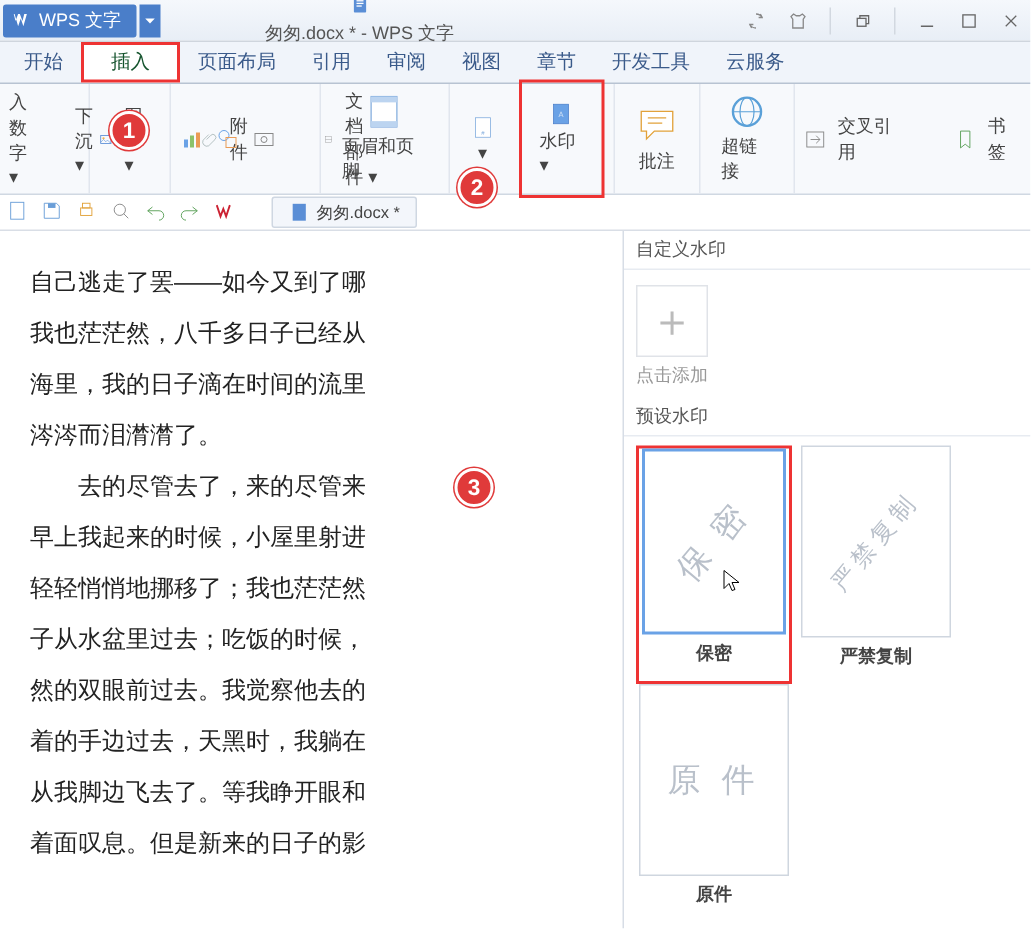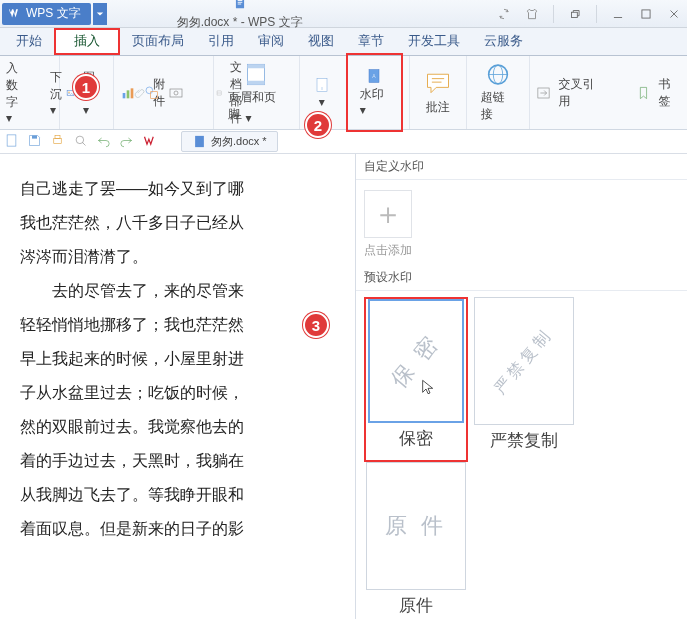--- a/index.html
+++ b/index.html
@@ -36,29 +36,29 @@
   .qat{display:flex;align-items:center;height:24px;background:#fff;border-bottom:1px solid #d9dee6;padding-left:4px;gap:8px;font-size:11px;}
   .qat svg{width:15px;height:15px;}
   .doc-tab{display:flex;align-items:center;gap:4px;background:#f3f6fb;border:1px solid #cfd7e2;padding:2px 10px;border-radius:2px;color:#444;margin-left:16px;}
 
   
   .main{display:flex;height:calc(619px - 28px - 28px - 74px - 24px);}
   .editor{flex:1;padding:18px 12px 0 20px;font-size:16px;line-height:34px;color:#222;overflow:hidden;position:relative;}
   .editor p{margin:0;white-space:nowrap;}
   .editor .indent{text-indent:2em;}
 
-  .panel{width:332px;border-left:1px solid #d7dde6;display:flex;flex-direction:column;background:#fff;}
+  .panel{width:272px;border-left:1px solid #d7dde6;display:flex;flex-direction:column;background:#fff;}
   .panel-section-title{font-size:12px;color:#555;padding:4px 8px;border-bottom:1px solid #e7ebf1;}
   .panel-add{display:flex;flex-direction:column;align-items:flex-start;padding:10px 8px 6px;color:#999;font-size:12px;}
   .plus-box{width:48px;height:48px;border:1px solid #e0e3e8;display:flex;align-items:center;justify-content:center;color:#bbb;font-size:30px;margin-bottom:4px;}
   .preset-grid{display:flex;flex-wrap:wrap;padding:6px 6px 0;gap:0;}
   .preset-cell{width:104px;display:flex;flex-direction:column;align-items:center;margin:0 2px;}
   .preset-thumb{width:100px;height:128px;border:1px solid #cfd6df;display:flex;align-items:center;justify-content:center;color:#b9c0ca;font-size:22px;letter-spacing:4px;position:relative;}
   .preset-thumb .wm{transform:rotate(-50deg);font-family:"KaiTi","STKaiti",serif;}
-  .preset-label{font-size:17px;color:#444;margin-top:4px;margin-bottom:10px;}
+  .preset-label{font-size:12px;color:#444;margin-top:4px;margin-bottom:10px;font-weight:bold;}
   .preset-cell.selected{border:2px solid #e33;padding:0;}
   .preset-cell.selected .preset-thumb{border:2px solid #6aa2e6;width:96px;height:124px;}
   .cursor-arrow{position:absolute;left:50px;top:74px;}
   .cursor-arrow svg{width:16px;height:16px;}
 
   
   .callout{position:absolute;width:26px;height:26px;border-radius:50%;background:#e03a3a;color:#fff;display:flex;align-items:center;justify-content:center;font-weight:bold;font-size:15px;border:2px solid #fff;box-shadow:0 0 0 1px #e03a3a;}
 
   .sep{width:1px;height:18px;background:#d2d8e0;}
 </style>
@@ -288,24 +288,25 @@
         <rect x="5" y="3" width="14" height="18" fill="#5a8ed6"></rect>
       </svg>
     <span>匆匆.docx *</span>
   </div>
 </div>
 
 <div class="main">
   <div class="editor">
     <p>自己逃走了罢——如今又到了哪</p>
     <p>我也茫茫然，八千多日子已经从</p>
+    <p>海里，我的日子滴在时间的流里</p>
     <p>涔涔而泪潸潸了。</p>
     <p class="indent">去的尽管去了，来的尽管来</p>
+    <p>早上我起来的时候，小屋里射进</p>
     <p>轻轻悄悄地挪移了；我也茫茫然</p>
-    <p>早上我起来的时候，小屋里射进</p>
     <p>子从水盆里过去；吃饭的时候，</p>
     <p>然的双眼前过去。我觉察他去的</p>
     <p>着的手边过去，天黑时，我躺在</p>
     <p>从我脚边飞去了。等我睁开眼和</p>
     <p>着面叹息。但是新来的日子的影</p>
   </div>
 
   <div class="panel">
     <div class="panel-section-title">自定义水印</div>
     <div class="panel-add">

